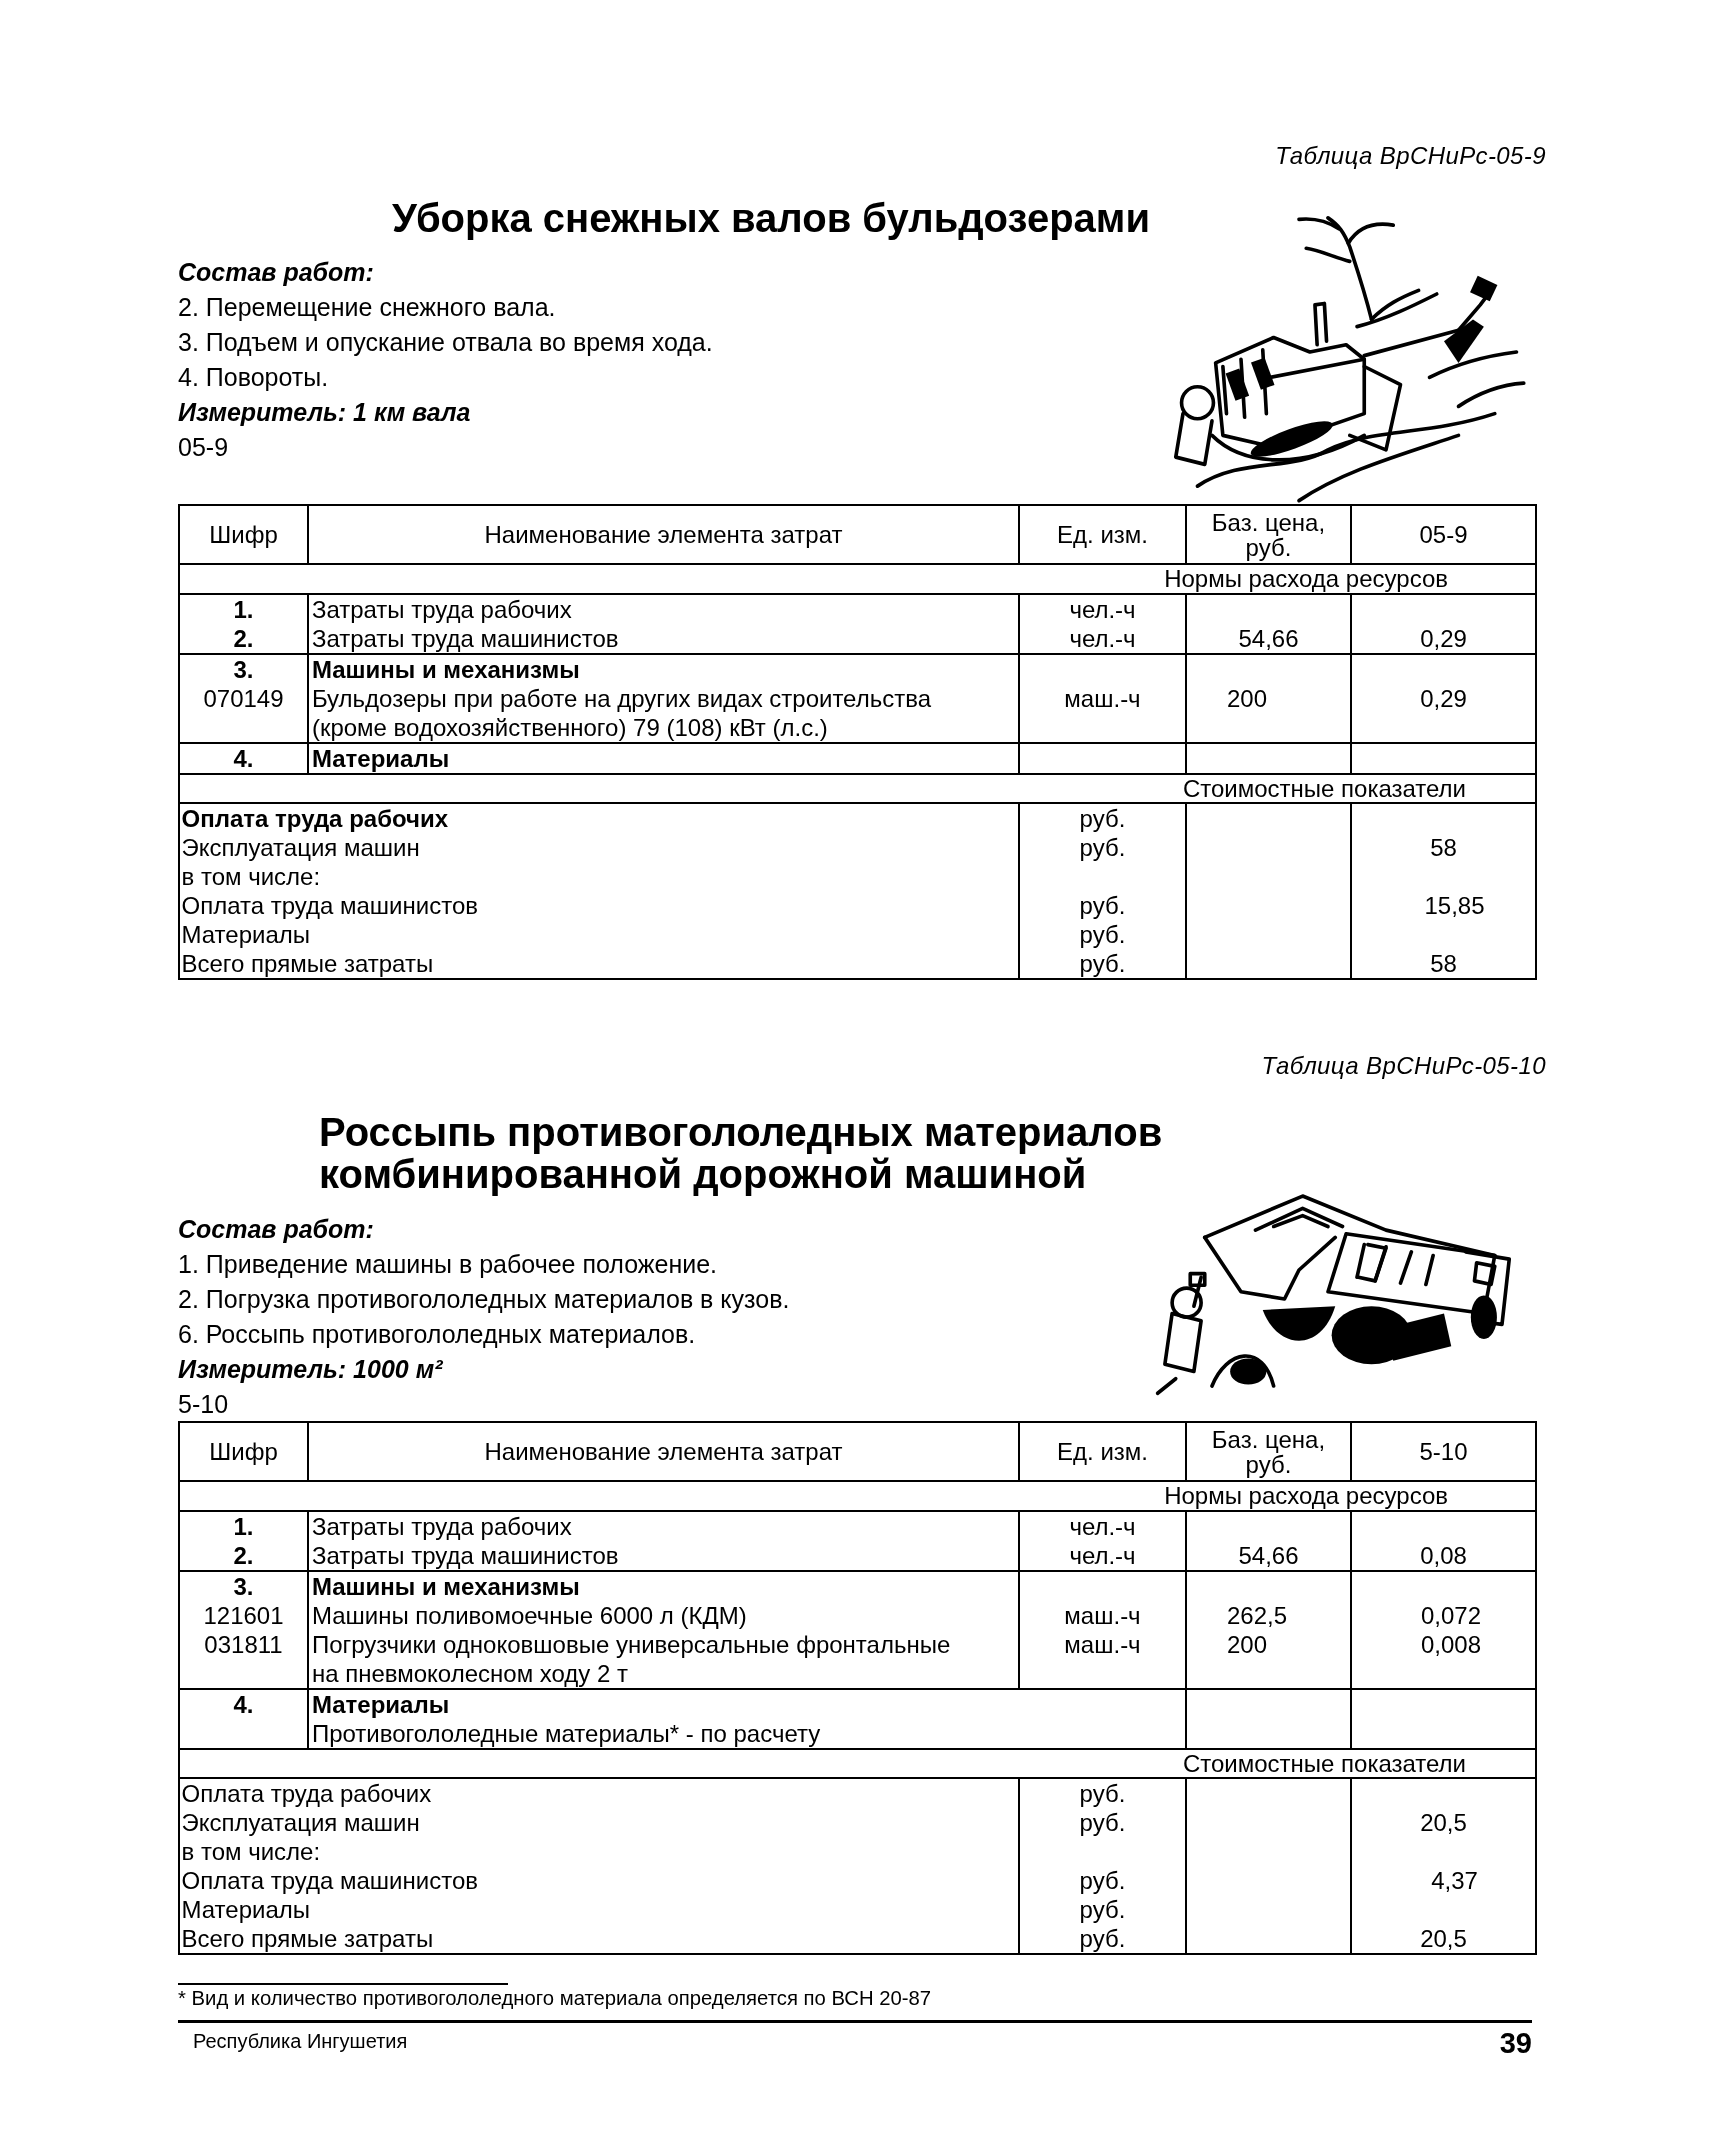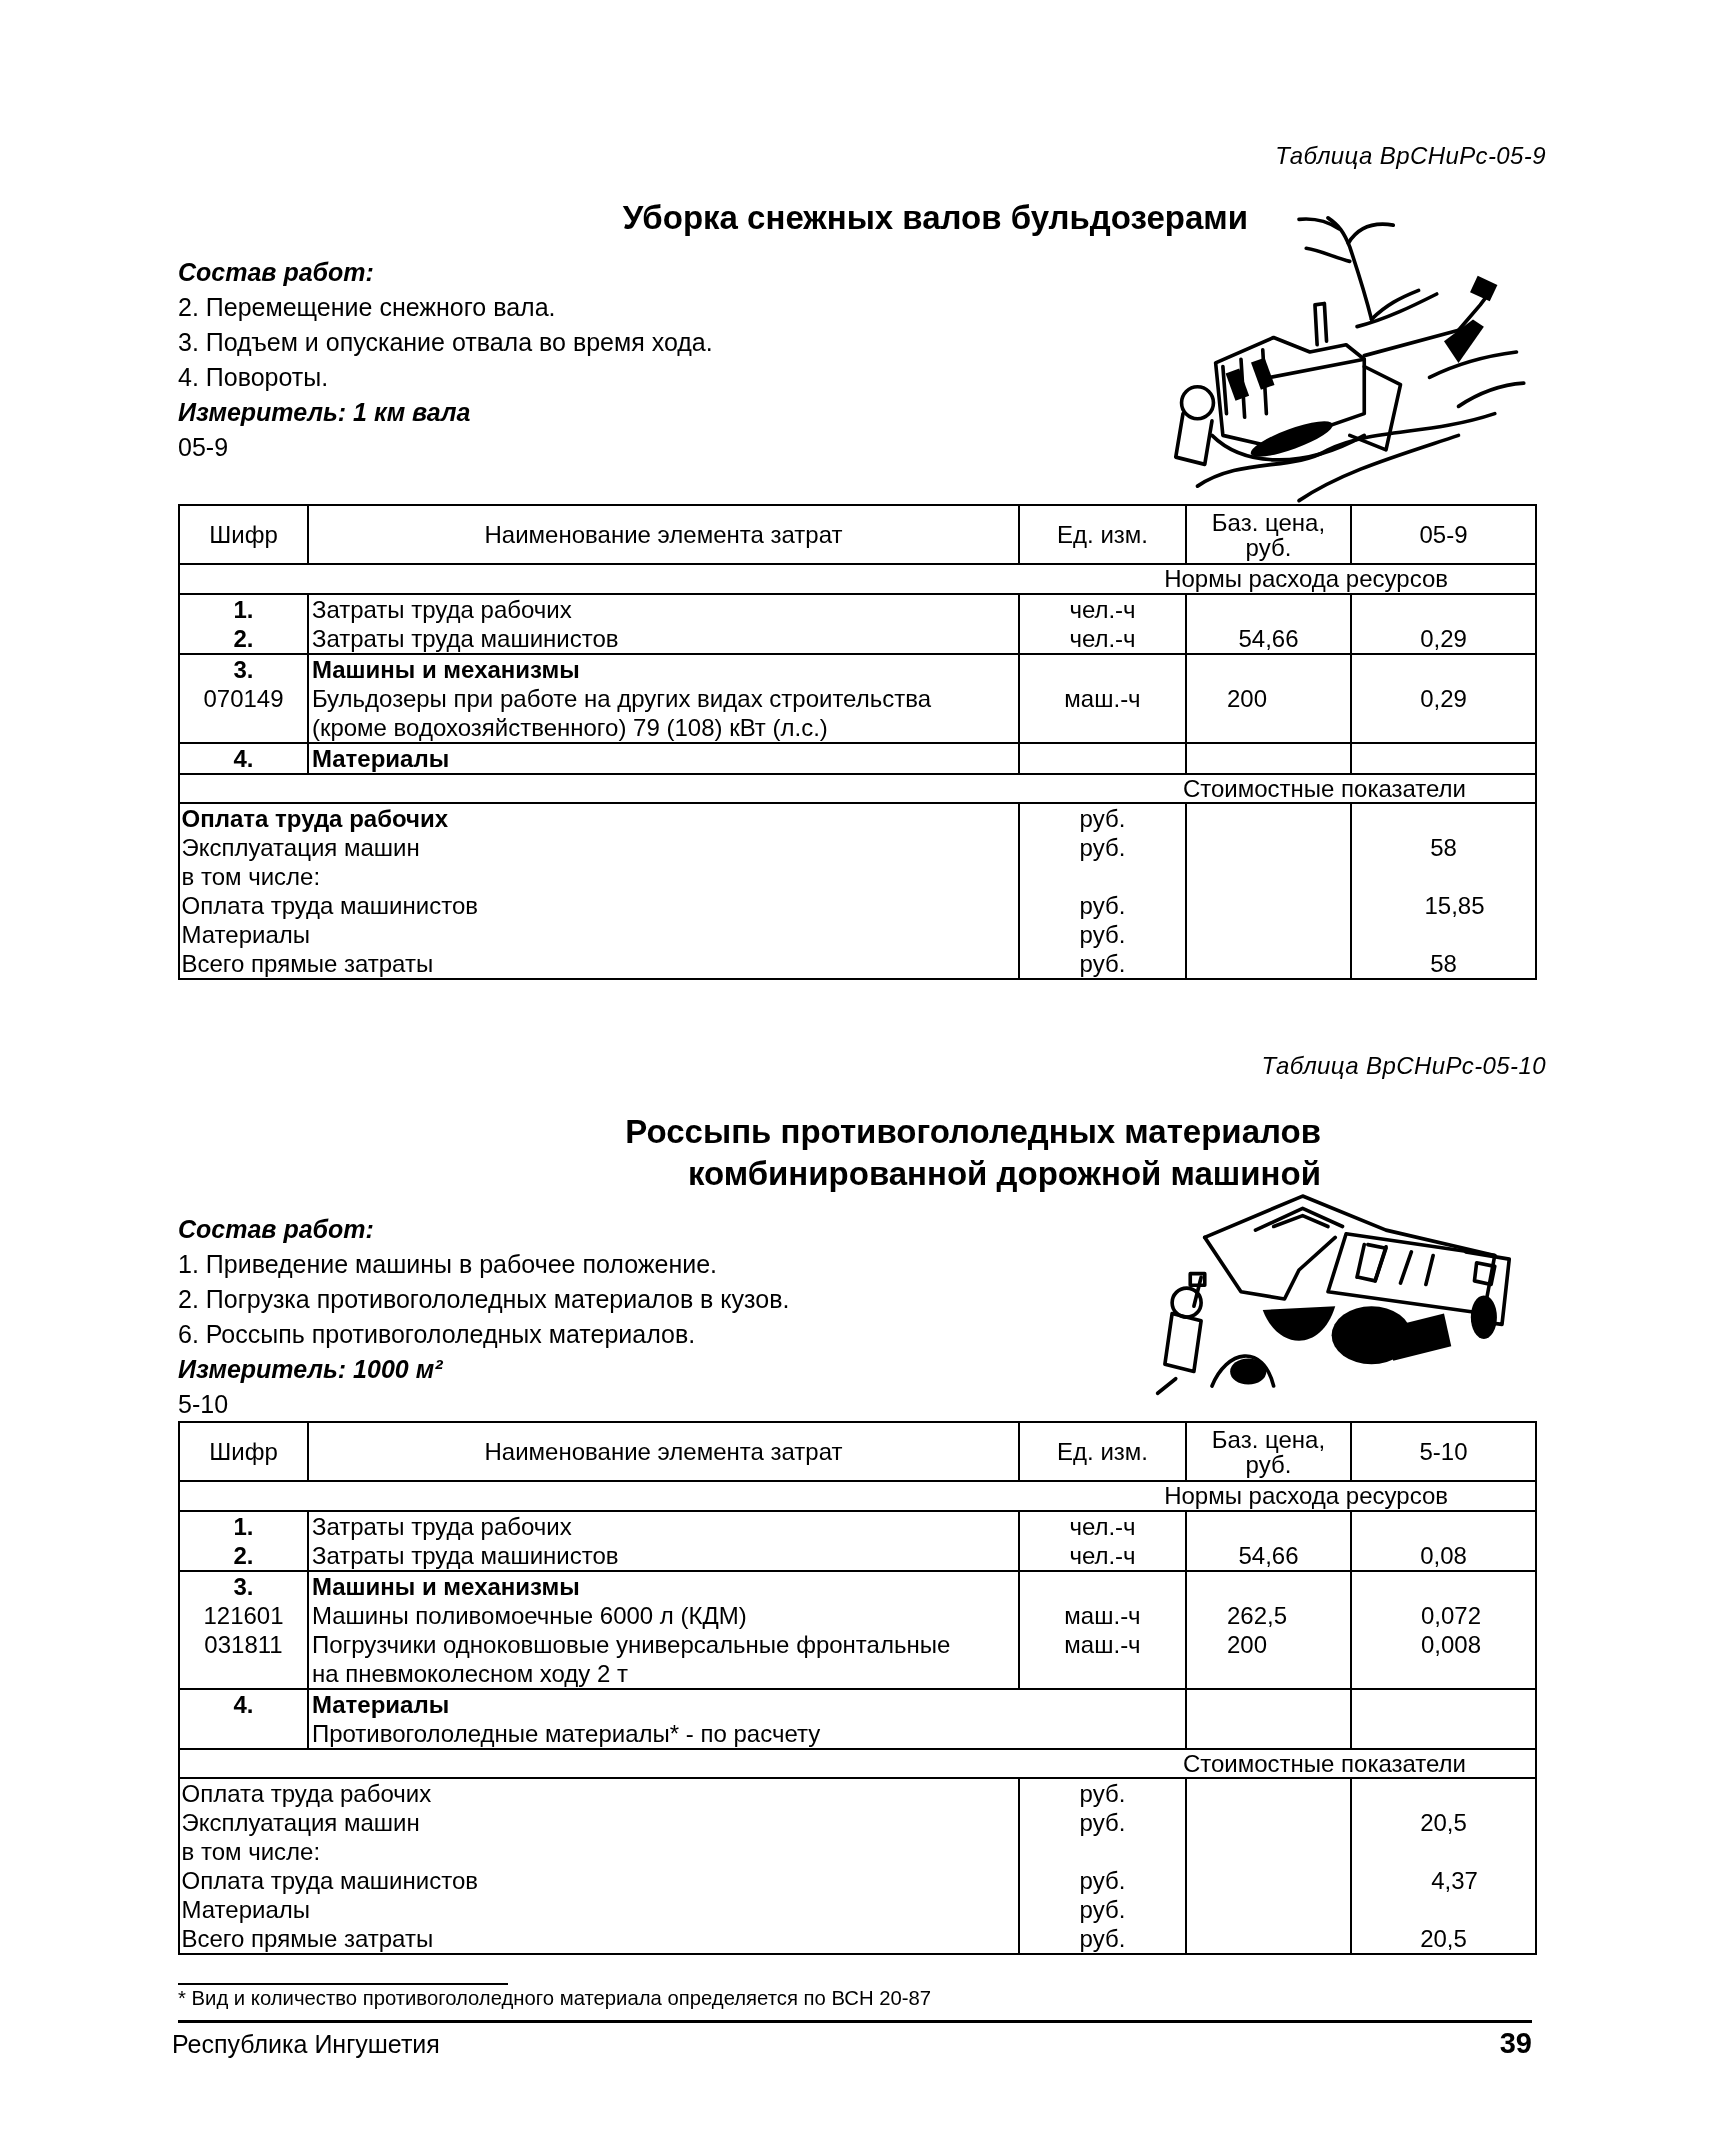--- a/index.html
+++ b/index.html
@@ -1,35 +1,35 @@
 <!DOCTYPE html>
 <html style="font-size:11.6px"><head>
 <meta charset="utf-8">
 <style>
   html, body { margin:0; padding:0; background:#ffffff; }
   body { width:1724px; height:2151px; position:relative; overflow:hidden;
          font-family:"Liberation Sans", "DejaVu Sans", sans-serif; color:#000; }
   .abs { position:absolute; }
   .tbl-ref { font-style:italic; font-size:24px; right:178px; white-space:nowrap; letter-spacing:0.4px; }
-  .title { font-weight:bold; font-size:33px; text-align:right; line-height:42px; }
+  .title { font-weight:bold; font-size:40px; text-align:left; line-height:42px; }
   .block { left:178px; font-size:25px; line-height:35px; }
   .block .h { font-weight:bold; font-style:italic; }
   table.norm { position:absolute; left:178px; width:1357px; border-collapse:collapse;
                font-size:24px; line-height:29px; table-layout:fixed; }
   table.norm td { border-left:2.2px solid #000; border-right:2.2px solid #000; padding:0 2.9px; vertical-align:top; }
   table.norm tr.hline td { border-top:2.2px solid #000; }
   table.norm tr.last td { border-bottom:2.2px solid #000; }
   table.norm .c { text-align:center; }
   table.norm .b { font-weight:bold; }
   table.norm .hdr td { text-align:center; vertical-align:middle; height:57px; }
   table.norm .band td { text-align:right; padding-right:87px; height:27.6px; line-height:27.6px; }
   .footnote { left:178px; font-size:20.3px; }
   .fn-rule { left:178px; width:330px; height:1.5px; background:#000; }
   .footer-rule { left:178px; width:1354px; height:2.9px; background:#000; }
-  .footer-left { left:172px; font-size:25px; }
+  .footer-left { left:193px; font-size:20px; }
   .footer-page { right:192px; font-size:29px; font-weight:bold; }
   .line { display:block; white-space:nowrap; }
 </style>
 </head>
 <body>
 
 <div class="abs tbl-ref" style="top:142px;">Таблица ВрСНиРс-05-9</div>
 
 <div class="abs title" style="left:392px; width:856px; top:197px;">
   <span class="line">Уборка снежных валов бульдозерами</span>

